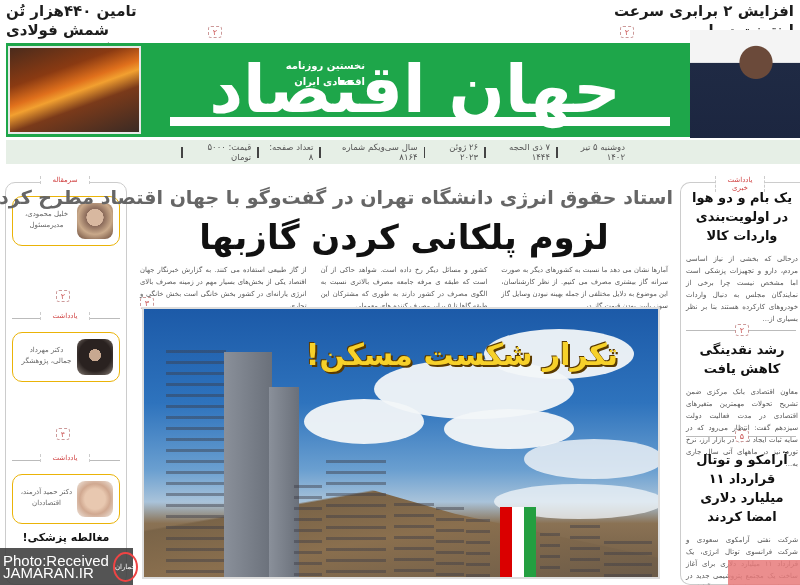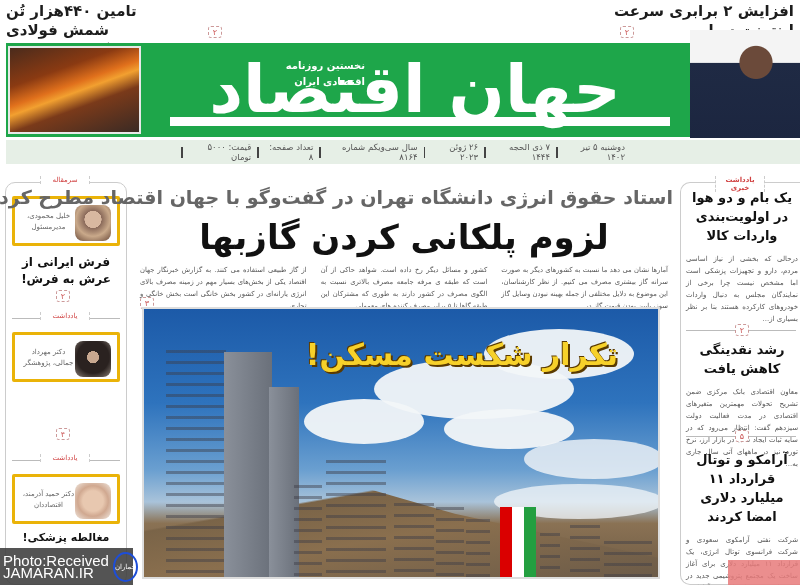--- a/index.html
+++ b/index.html
@@ -25,39 +25,39 @@
   .datebar{left:6px;top:140px;width:794px;height:24px;background:#e6efe6;display:flex;flex-direction:row;align-items:center;justify-content:center;gap:6px;font-size:8.5px;color:#555;padding:0 175px 0 175px}
   .datebar span.sep{width:2px;height:11px;background:#444;display:inline-block}
   
   .col{border:1px solid #ccc;border-radius:10px;background:#fff}
   .col-left{left:5px;top:182px;width:122px;height:403px}
   .col-right{left:680px;top:182px;width:120px;height:403px;border-right:none;border-radius:10px 0 0 10px}
   .kicker{font-size:7px;color:#d04040;text-align:center;background:#fff;padding:0 6px;border:1px dashed #ccc;border-top:none;border-bottom:none}
   .side-title{font-weight:bold;font-size:13px;line-height:19px;text-align:center;color:#111}
   .side-body{font-size:7px;line-height:12px;color:#555;text-align:justify}
   .divider{height:1px;background:#bbb}
-  .author-box{border:3px solid #eab308;border-radius:2px;height:50px;position:relative}
+  .author-box{border:1px solid #eab308;border-radius:10px;height:50px;position:relative}
   .avatar{width:36px;height:36px;border-radius:8px;position:absolute;right:6px;top:6px}
   .author{position:absolute;left:6px;top:12px;width:55px;font-size:7px;line-height:11px;color:#666;text-align:center}
   
   .subhead{left:135px;top:183px;width:538px;font-size:19px;font-weight:bold;color:#666;text-align:center;line-height:28px;white-space:nowrap}
   .headline{left:135px;top:212px;width:538px;font-size:34px;font-weight:bold;color:#111;text-align:center;line-height:50px}
   .lead-cols{left:140px;top:264px;width:528px;height:40px;display:flex;flex-direction:row;gap:14px}
   .lead-cols p{flex:1;font-size:6.8px;line-height:12px;color:#555;text-align:justify}
   .photo{left:142px;top:307px;width:518px;height:272px;border:2px solid #ddd;overflow:hidden;
     background:linear-gradient(180deg,#1c5aa8 0%,#2e73bd 35%,#6a9fd0 60%,#a9c3da 72%,#8a7254 80%,#6e5a44 100%)}
   .cloud{position:absolute;background:#f2f5f8;border-radius:50%;opacity:.95}
   .bld{position:absolute;bottom:0;background:linear-gradient(90deg,#d8dbe0,#b4b9c2)}
   .bld.dark{background:linear-gradient(90deg,#8a909a,#6a707a)}
   .win{background-image:repeating-linear-gradient(180deg,transparent 0 8px,rgba(60,60,70,.45) 8px 11px)}
   .photo-title{right:40px;top:28px;font-size:30px;font-weight:bold;color:#f7d12a;text-shadow:2px 2px 0 #5a3a00,-1px -1px 0 #5a3a00;white-space:nowrap}
   .flag-g{background:#239f40}.flag-w{background:#fff}.flag-r{background:#da0000}
   
   .watermark{left:0;top:548px;width:133px;height:37px;background:rgba(60,60,60,.88);display:flex;flex-direction:row-reverse;align-items:center;gap:4px;padding-left:3px}
-  .wm-logo{width:30px;height:30px;border:2px solid #1d4ed8;border-radius:50%;color:#fff;font-size:7px;text-align:center;line-height:26px}
+  .wm-logo{width:30px;height:30px;border:2px solid #ef4444;border-radius:50%;color:#fff;font-size:7px;text-align:center;line-height:26px}
   .wm-text{color:#fff;font-size:15px;line-height:12px;direction:ltr;text-align:left;font-family:"Liberation Sans",sans-serif}
   .ad-corner{left:728px;top:560px;width:72px;height:25px;background:#e87a7a;opacity:.85}
 </style>
 </head>
 <body>
 
 <div class="abs teaser teaser-left">تامین ۴۴۰هزار تُن شمش فولادی نوردکاران از سوی فولاد خوزستان</div>
 <div class="abs pageno" style="left:208px;top:26px">۲</div>
 <div class="abs teaser teaser-right">افزایش ۲ برابری سرعت اینترنت سیار</div>
 <div class="abs pageno" style="left:620px;top:26px">۲</div>
@@ -81,21 +81,21 @@
     <span class="sep"></span>
   <span>سال سی‌ویکم شماره ۸۱۶۴</span>
     <span class="sep"></span>
   <span>تعداد صفحه: ۸</span>
     <span class="sep"></span>
   <span>قیمت: ۵۰۰۰ تومان</span>
     <span class="sep"></span>
 </div>
 
 <div class="abs col col-right"></div>
-<div class="abs kicker" style="left:715px;top:176px;width:50px;font-weight:bold;">یادداشت خبری</div>
+<div class="abs kicker" style="left:715px;top:176px;width:50px;">یادداشت خبری</div>
 <div class="abs" style="left:686px;top:188px;width:112px;">
   <div class="side-title">یک بام و دو هوا در اولویت‌بندی واردات کالا</div>
   <div class="side-body" style="margin-top:8px">درحالی که بخشی از نیاز اساسی مردم، دارو و تجهیزات پزشکی است اما مشخص نیست چرا برخی از نمایندگان مجلس به دنبال واردات خودروهای کارکرده هستند بنا بر نظر بسیاری از...</div>
 </div>
 <div class="abs divider" style="left:686px;top:330px;width:110px;"></div>
 <div class="abs pageno" style="left:735px;top:324px;background:#fff">۲</div>
 <div class="abs" style="left:686px;top:340px;width:112px;">
   <div class="side-title">رشد نقدینگی کاهش یافت</div>
   <div class="side-body" style="margin-top:8px">معاون اقتصادی بانک مرکزی ضمن تشریح تحولات مهمترین متغیرهای اقتصادی در مدت فعالیت دولت سیزدهم گفت: انتظار می‌رود که در سایه ثبات ایجاد شده در بازار ارز، نرخ تورم نیز در ماههای آتی سال جاری به...</div>
 </div>
@@ -107,21 +107,20 @@
 </div>
 <div class="abs ad-corner"></div>
 
 <div class="abs col col-left"></div>
 <div class="abs kicker" style="left:40px;top:176px;width:50px;">سرمقاله</div>
 <div class="abs" style="left:12px;top:196px;width:108px;">
   <div class="author-box">
     <div class="avatar" style="background:radial-gradient(circle at 50% 40%,#d8b8a0 0 30%,#8a6a5a 31%,#c9a98a 60%,#6a4a3a 100%)"></div>
     <div class="author">خلیل محمودی، مدیرمسئول</div>
   </div>
-  <div class="side-title" style="margin-top:8px;font-size:12px;line-height:17px">فرش ایرانی از عرش به فرش!</div>
 </div>
 <div class="abs pageno" style="left:56px;top:290px">۲</div>
 <div class="abs divider" style="left:12px;top:318px;width:108px;"></div>
 <div class="abs kicker" style="left:40px;top:312px;width:50px;">یادداشت</div>
 <div class="abs" style="left:12px;top:332px;width:108px;">
   <div class="author-box">
     <div class="avatar" style="background:radial-gradient(circle at 50% 45%,#c8a890 0 22%,#2a2220 23% 60%,#8a8078 100%)"></div>
     <div class="author">دکتر مهرداد جمالی، پژوهشگر</div>
   </div>
 </div>

